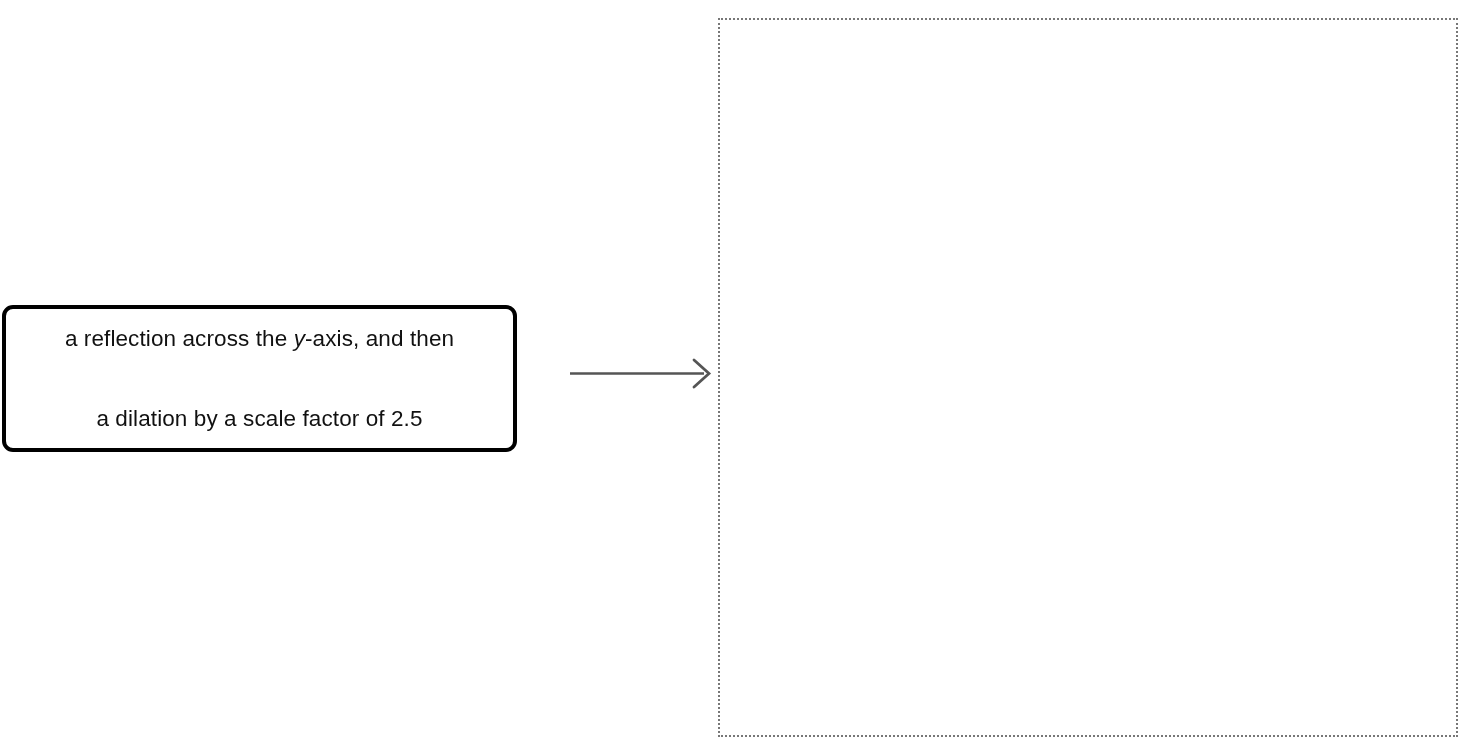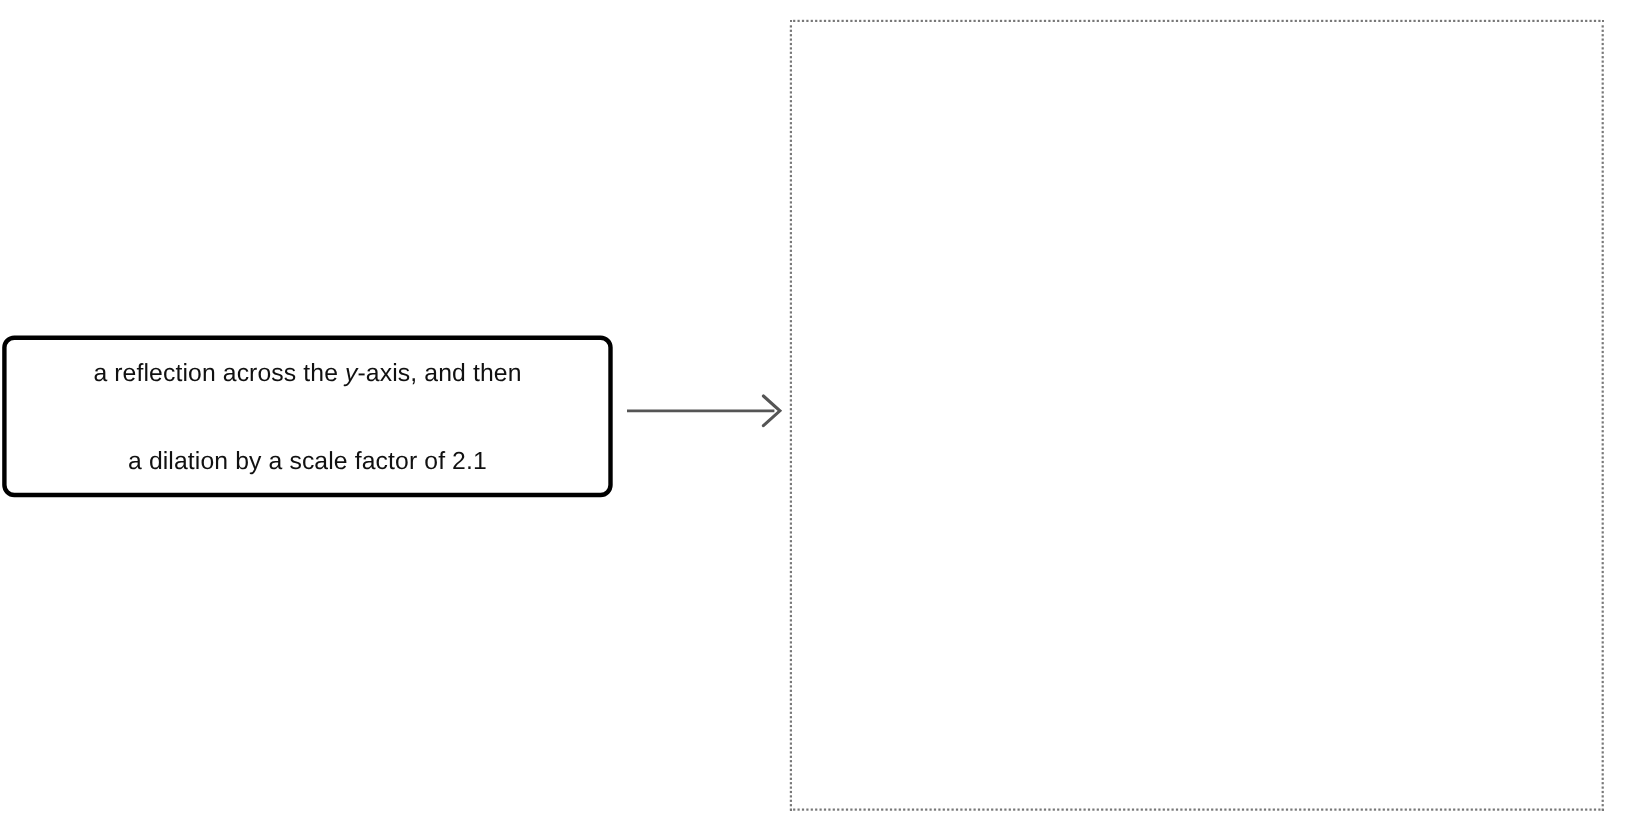--- a/index.html
+++ b/index.html
@@ -19,21 +19,21 @@
     height: 752px;
     background: #ffffff;
     overflow: hidden;
   }
 
   
   .prompt-card {
     position: absolute;
     left: 2px;
     top: 305px;
-    width: 555px;
+    width: 515px;
     height: 147px;
     box-sizing: border-box;
     border: 4px solid #000000;
     border-radius: 11px;
     background: #ffffff;
     display: flex;
     align-items: center;
     justify-content: center;
   }
 
@@ -78,21 +78,21 @@
   }
 </style>
 </head>
 <body>
 
 <div id="canvas">
 
   <div class="prompt-card">
     <div class="prompt-text">
       <span class="prompt-line"><span>a reflection across the </span><span class="math-var">y</span><span>-axis, and then</span></span>
-      <span class="prompt-line">a dilation by a scale factor of 2.1</span>
+      <span class="prompt-line">a dilation by a scale factor of 2.5</span>
     </div>
   </div>
 
   <div class="arrow">
     <svg width="150" height="44" viewBox="0 0 150 44" xmlns="http://www.w3.org/2000/svg">
       <line x1="4" y1="21.5" x2="138" y2="21.5" stroke="#555555" stroke-width="2.6" stroke-linecap="butt"></line>
       <polyline points="128,8 143,21.5 128,35" fill="none" stroke="#555555" stroke-width="2.8" stroke-linecap="round" stroke-linejoin="miter"></polyline>
     </svg>
   </div>
 

